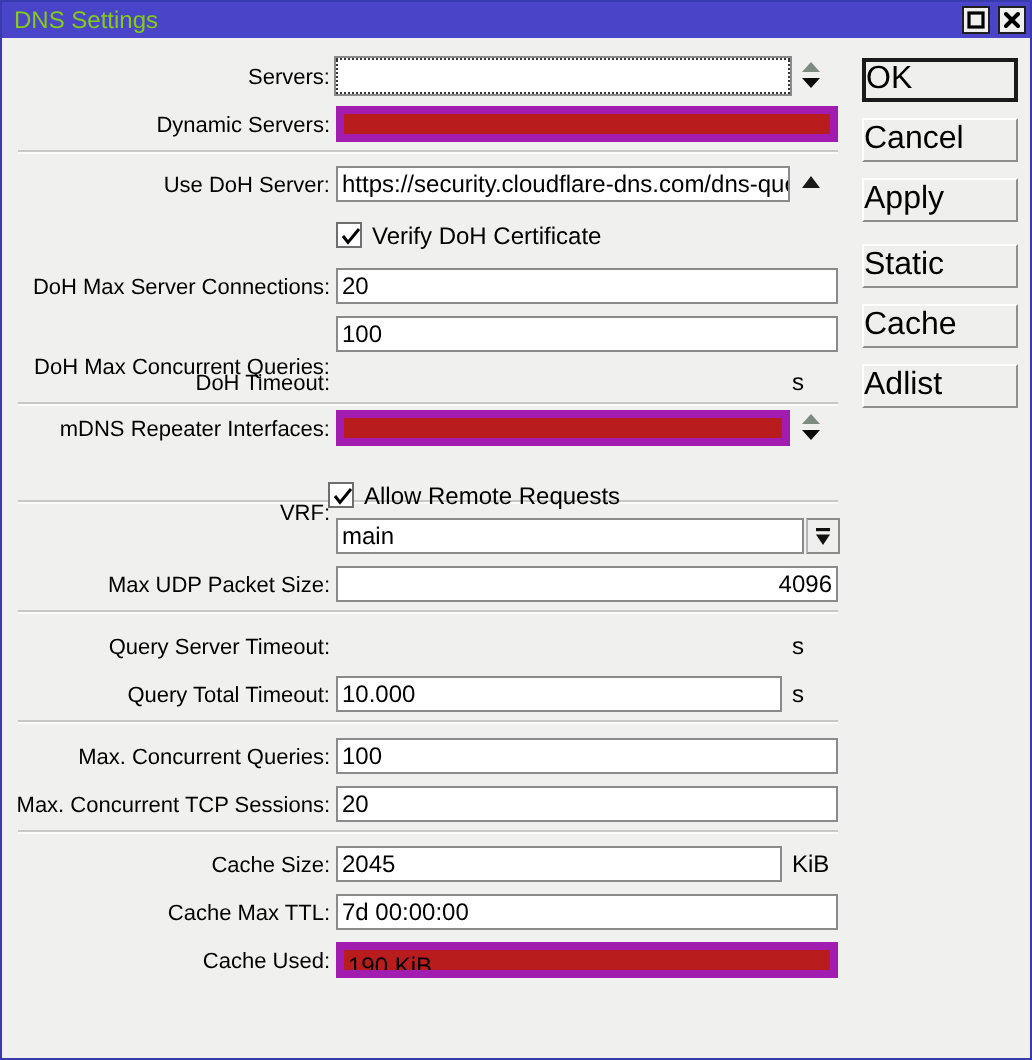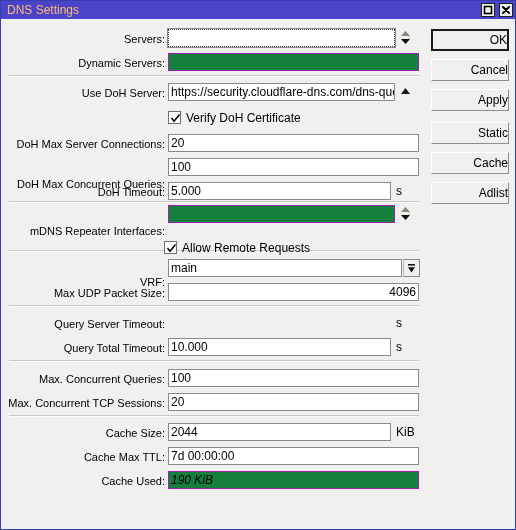--- a/index.html
+++ b/index.html
@@ -29,21 +29,21 @@
     color: #ffffff;
     font-size: 12px;
     line-height: 18px;
   }
   #title-text {
     position: absolute;
     left: 6px; top: 0;
     line-height: 18px;
     font-size: 12px;
     white-space: nowrap;
-    color: #fdba74;
+    color: #84cc16;
   }
   .titlebtn {
     position: absolute;
     top: 2px;
     width: 14px;
     height: 14px;
     background: #f0f0ef;
     border: 1px solid #202020;
     box-sizing: border-box;
     cursor: default;
@@ -78,23 +78,22 @@
     background: #ffffff;
     font-family: "Liberation Sans", sans-serif;
     font-size: 12px;
     line-height: 16px;
     color: #000000;
     padding: 0 2px;
     white-space: nowrap;
     overflow: hidden;
   }
   .fld.readonly {
-    background: #15803d;
-    border: 1px solid #a21caf;
-    font-style: italic;
+    background: #b91c1c;
+    border: 4px solid #a21caf;
   }
   .fld.focusdot {
     background: #ffffff;
     border: 1px dotted #333333;
     outline: 1px solid #8a8a8a;
     outline-offset: 0px;
   }
   .unit {
     position: absolute;
     font-size: 12px;
@@ -170,23 +169,23 @@
     position: absolute;
     left: 6px;
     width: 78px;
     height: 22px;
     box-sizing: border-box;
     background: #efefee;
     border: 1px solid #8e8e8c;
     border-top-color: #ffffff;
     border-left-color: #ffffff;
     font-family: "Liberation Sans", sans-serif;
-    font-size: 12px;
-    color: #000000;
-    text-align: right;
+    font-size: 16px;
+    color: #000000;
+    text-align: left;
     line-height: 20px;
     cursor: default;
   }
   .btn.default {
     border: 2px solid #1a1a1a;
     line-height: 18px;
   }
 </style>
 </head>
 <body>
@@ -233,51 +232,50 @@
       <div class="lbl" style="top: 64px; right: 260px; margin-left: 10px;">Use DoH Server:</div>
       <div class="fld" style="left: 167px; top: 64px; width: 227px;">https://security.cloudflare-dns.com/dns-query</div>
       <div class="arrowbtn" style="left: 398px; top: 64px;"><svg width="13" height="18" viewBox="0 0 13 18">
           <path d="M6.5 5 L11 11 L2 11 Z" fill="#1a1a1a"></path>
         </svg></div>
       <div class="lbl" style="top: 115px; right: 260px;">DoH Max Server Connections:</div>
       <div class="fld" style="left: 167px; top: 115px; width: 251px;">20</div>
       <div class="lbl" style="top: 155px; right: 260px;">DoH Max Concurrent Queries:</div>
       <div class="fld" style="left: 167px; top: 139px; width: 251px;">100</div>
       <div class="lbl" style="top: 163px; right: 260px;">DoH Timeout:</div>
-      <div class="fld" style="left: 167px; top: 163px; width: 223px;">5.000</div>
       <div class="unit" style="left: 395px; top: 163px;">s</div>
-      <div class="lbl" style="top: 186px; right: 260px; margin-top: 16px;">mDNS Repeater Interfaces:</div>
+      <div class="lbl" style="top: 186px; right: 260px;">mDNS Repeater Interfaces:</div>
       <div class="fld readonly" style="left: 167px; top: 186px; width: 227px;"></div>
       <div class="spinner" style="left: 398px; top: 186px;">
         <svg width="13" height="18" viewBox="0 0 13 18">
           <path d="M6.5 2 L11 7 L2 7 Z" fill="#7d8a80"></path>
           <path d="M2 10 L11 10 L6.5 15 Z" fill="#0a0a0a"></path>
         </svg>
       </div>
-      <div class="lbl" style="top: 253px; right: 260px;">VRF:</div>
+      <div class="lbl" style="top: 228px; right: 260px;">VRF:</div>
       <div class="fld" style="left: 167px; top: 240px; width: 234px;">main</div>
       <div class="ddbtn" style="left: 402px; top: 240px;">
         <svg width="9" height="10" viewBox="0 0 9 10">
           <rect x="1" y="0" width="7" height="1.6" fill="#101010"></rect>
           <path d="M1 3.2 L8 3.2 L4.5 8.5 Z" fill="#101010"></path>
         </svg>
       </div>
       <div class="lbl" style="top: 264px; right: 260px;">Max UDP Packet Size:</div>
       <div class="fld" style="left: 167px; top: 264px; width: 251px; text-align: right;">4096</div>
       <div class="lbl" style="top: 295px; right: 260px;">Query Server Timeout:</div>
       <div class="unit" style="left: 395px; top: 295px;">s</div>
       <div class="lbl" style="top: 319px; right: 260px;">Query Total Timeout:</div>
       <div class="fld" style="left: 167px; top: 319px; width: 223px;">10.000</div>
       <div class="unit" style="left: 395px; top: 319px;">s</div>
       <div class="lbl" style="top: 350px; right: 260px; margin-left: 28px;">Max. Concurrent Queries:</div>
       <div class="fld" style="left: 167px; top: 350px; width: 251px;">100</div>
       <div class="lbl" style="top: 374px; right: 260px;">Max. Concurrent TCP Sessions:</div>
       <div class="fld" style="left: 167px; top: 374px; width: 251px;">20</div>
       <div class="lbl" style="top: 404px; right: 260px;">Cache Size:</div>
-      <div class="fld" style="left: 167px; top: 404px; width: 223px;">2044</div>
+      <div class="fld" style="left: 167px; top: 404px; width: 223px;">2045</div>
       <div class="unit" style="left: 395px; top: 404px;">KiB</div>
       <div class="lbl" style="top: 428px; right: 260px;">Cache Max TTL:</div>
       <div class="fld" style="left: 167px; top: 428px; width: 251px;">7d 00:00:00</div>
       <div class="lbl" style="top: 452px; right: 260px;">Cache Used:</div>
       <div class="fld readonly" style="left: 167px; top: 452px; width: 251px;">190 KiB</div>
       <div class="cbox-wrap" style="left: 167px; top: 90px;">
         <span class="cbox">
           <svg width="11" height="11" viewBox="0 0 11 11">
             <path d="M1.5 5 L4 8.2 L9.5 1.5" stroke="#000000" stroke-width="1.5" fill="none"></path>
           </svg>

